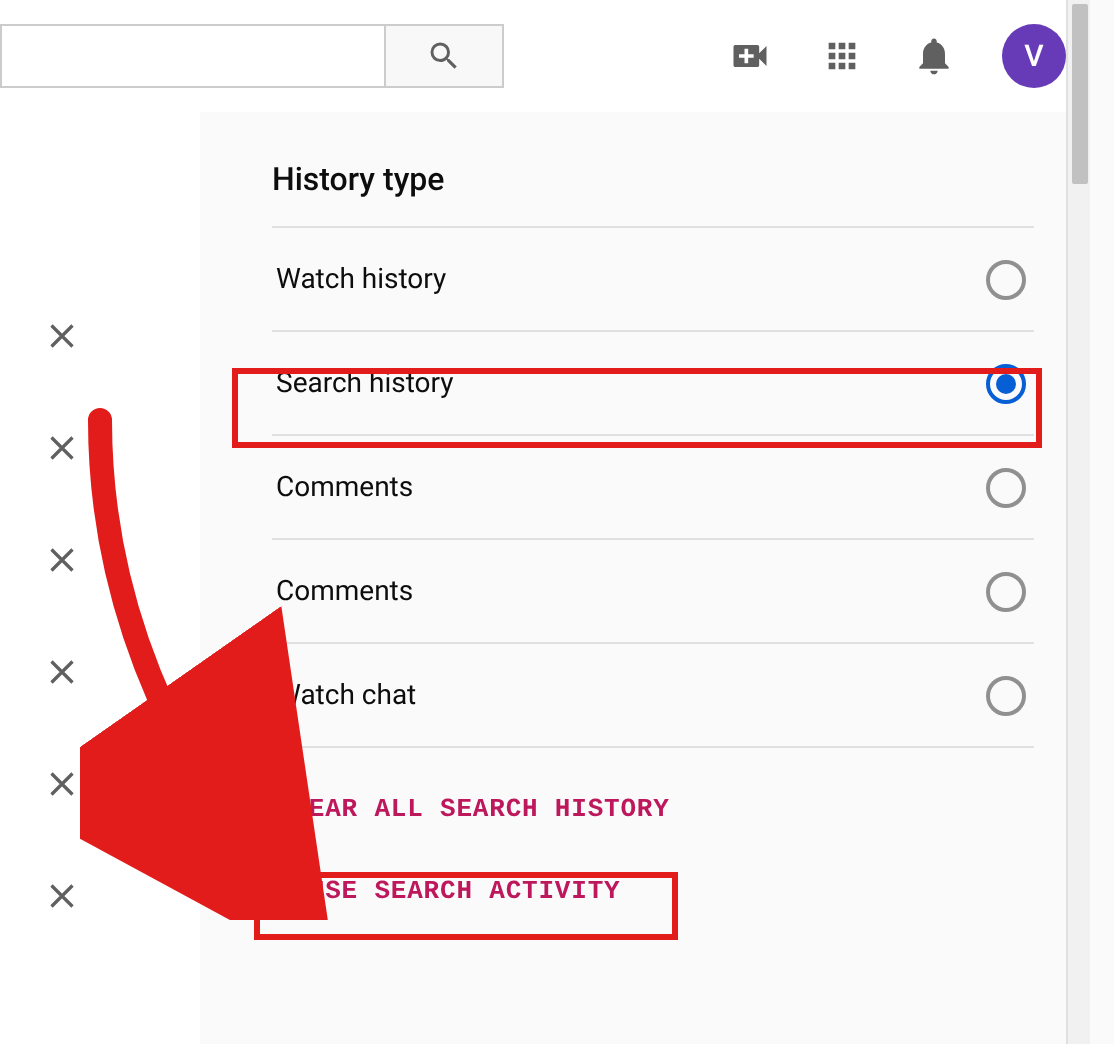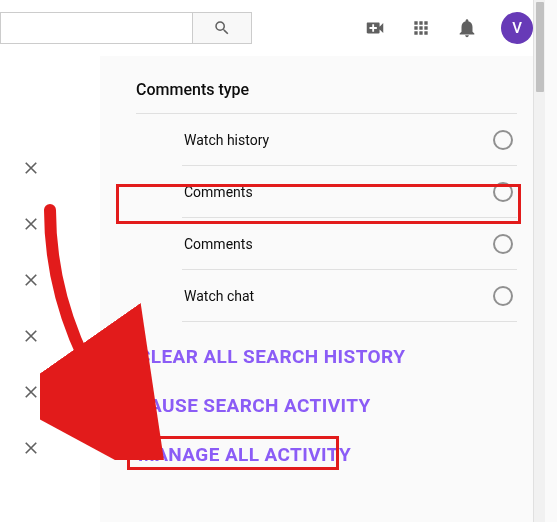--- a/index.html
+++ b/index.html
@@ -140,21 +140,20 @@
     border-bottom: 1px solid #e0e0e0;
   }
   .option-row {
     display: flex;
     align-items: center;
     justify-content: space-between;
     height: 52px;
     border-bottom: 1px solid #e0e0e0;
     cursor: pointer;
     padding: 0 4px 0 2px;
-    margin-left: 46px;
   }
   .option-label {
     font-size: 14px;
     color: #0d0d0d;
   }
   .radio {
     width: 20px;
     height: 20px;
     border: 2px solid #909090;
     border-radius: 50%;
@@ -166,26 +165,27 @@
   }
   .radio.selected::after {
     content: "";
     position: absolute;
     top: 3px; left: 3px;
     width: 10px; height: 10px;
     background: #065fd4;
     border-radius: 50%;
   }
   .action-link {
-    font-size: 19px;
+    font-size: 13px;
     font-weight: 700;
     letter-spacing: 0.4px;
-    color: #8b5cf6;
+    color: #be185d;
     padding: 13px 2px;
     cursor: pointer;
+    font-family: Liberation Mono, monospace;
   }
   .highlight-search {
     position: absolute;
     border: 3px solid #e21b1b;
     left: 116px;
     top: 184px;
     width: 405px;
     height: 40px;
     pointer-events: none;
   }
@@ -272,43 +272,46 @@
       </div>
       <div class="close-item">
         <svg class="close-x" viewBox="0 0 24 24" fill="none" stroke="#606060" stroke-width="2.2">
             <path d="M5 5l14 14M19 5L5 19"></path>
           </svg>
       </div>
     </div>
   </div>
 
   <div class="right-panel">
-    <div class="section-title">Comments type</div>
+    <div class="section-title">History type</div>
 
     <div class="option-row">
       <span class="option-label">Watch history</span>
       <span class="radio"></span>
+    </div>
+    <div class="option-row">
+      <span class="option-label">Search history</span>
+      <span class="radio selected"></span>
     </div>
     <div class="option-row">
       <span class="option-label">Comments</span>
       <span class="radio"></span>
     </div>
     <div class="option-row">
       <span class="option-label">Comments</span>
       <span class="radio"></span>
     </div>
     <div class="option-row">
       <span class="option-label">Watch chat</span>
       <span class="radio"></span>
     </div>
 
     <div style="height:10px"></div>
     <div class="action-link">CLEAR ALL SEARCH HISTORY</div>
     <div class="action-link">PAUSE SEARCH ACTIVITY</div>
-    <div class="action-link">MANAGE ALL ACTIVITY</div>
   </div>
 
   <div class="highlight-search"></div>
   <div class="highlight-pause"></div>
 
   <svg class="arrow" viewBox="0 0 140 260">
     <defs>
       <marker id="ah" markerWidth="14" markerHeight="14" refX="7" refY="7" orient="auto">
         <polygon points="0,0 14,7 0,14" fill="#e21b1b"></polygon>
       </marker>

